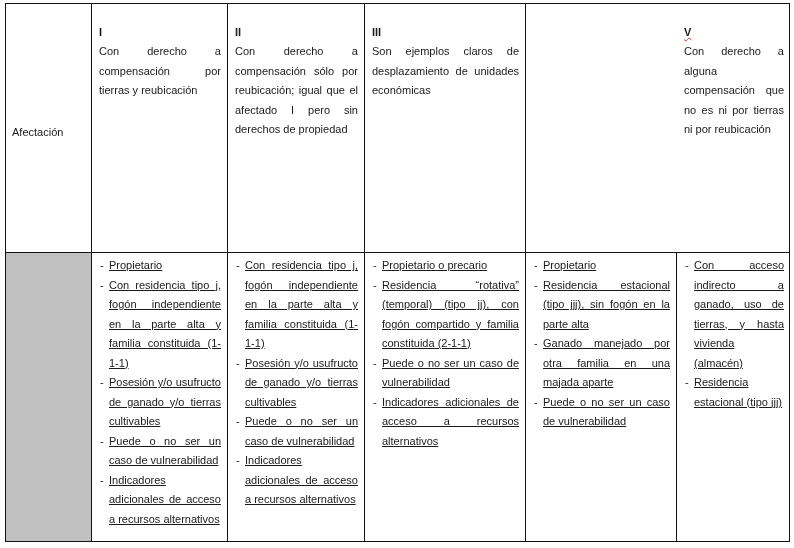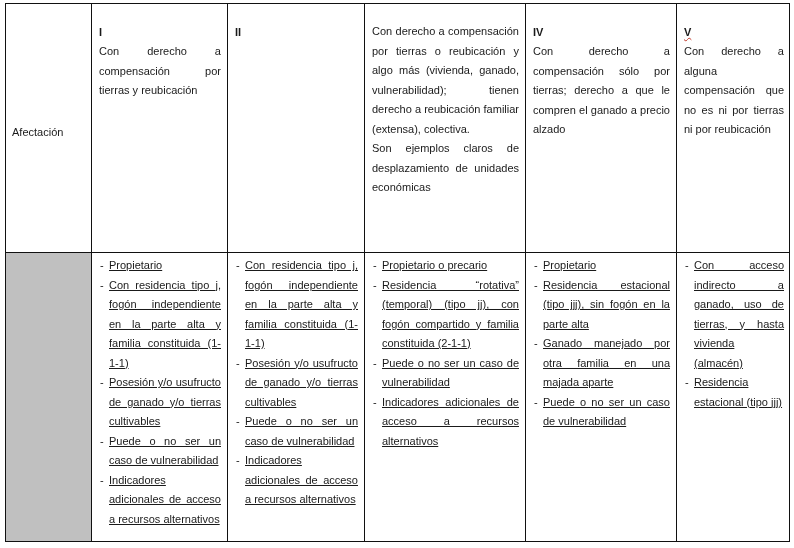--- a/index.html
+++ b/index.html
@@ -36,28 +36,25 @@
   <div class="row row1">
     <div class="cell c0">
       <span class="label">Afectación</span>
     </div>
     <div class="cell c1 hdr">
       <span class="num">I</span>
       <span class="desc">Con derecho a compensación por tierras y reubicación</span>
     </div>
     <div class="cell c2 hdr">
       <span class="num">II</span>
+      <span class="desc">Con derecho a compensación sólo por reubicación; igual que el afectado I pero sin derechos de propiedad</span>
     </div>
     <div class="cell c3 hdr">
-      <span class="desc">Con derecho a compensación por tierras o reubicación y algo más (vivienda, ganado, vulnerabilidad); tienen derecho a reubicación familiar (extensa), colectiva.</span>
+      <span class="num">III</span>
       <span class="desc">Son ejemplos claros de desplazamiento de unidades económicas</span>
-    </div>
-    <div class="cell c4 hdr">
-      <span class="num">IV</span>
-      <span class="desc">Con derecho a compensación sólo por tierras; derecho a que le compren el ganado a precio alzado</span>
     </div>
     <div class="cell c5 last hdr">
       <span class="num v">V</span>
       <span class="desc">Con derecho a alguna compensación que no es ni por tierras ni por reubicación</span>
     </div>
   </div>
 
   <div class="row row2">
     <div class="cell c0"></div>
     <div class="cell c1">

